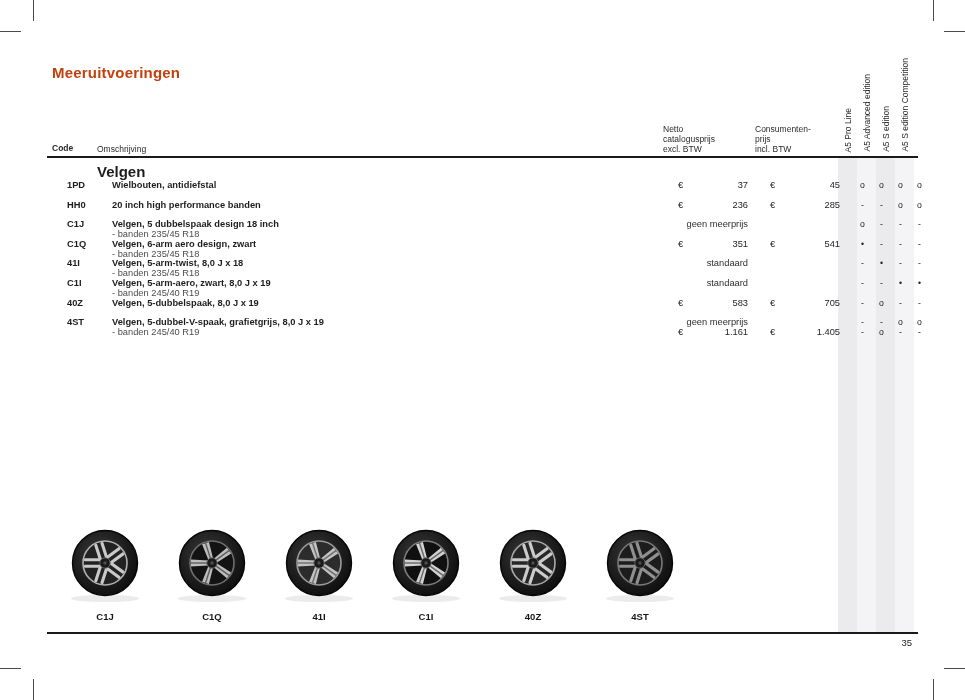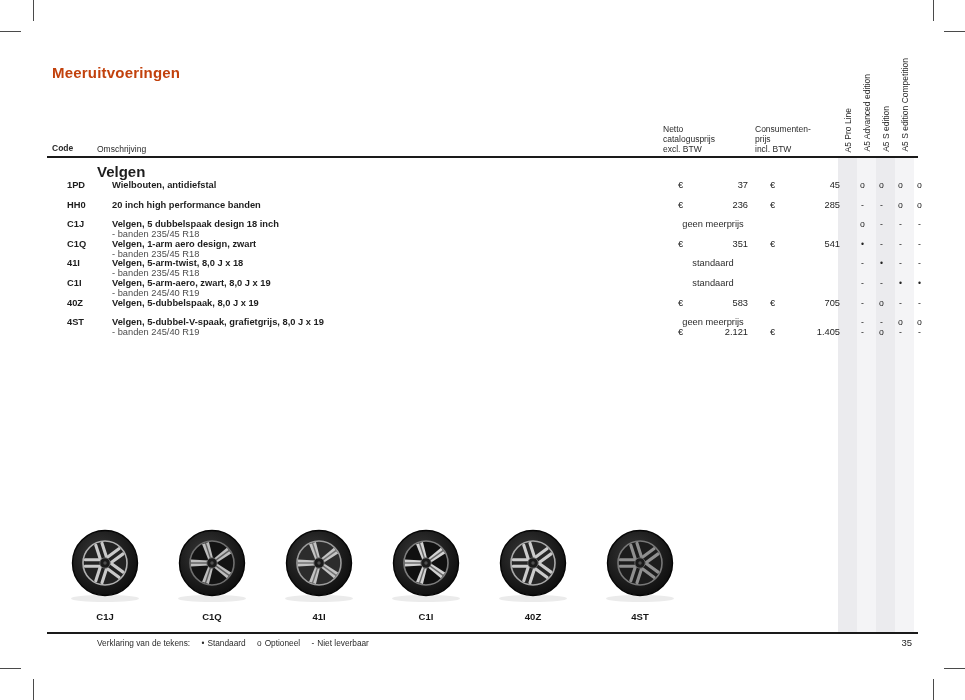--- a/index.html
+++ b/index.html
@@ -43,21 +43,21 @@
   .section-title { position:absolute; left:97px; top:163px; font-size:15px; font-weight:bold; }
   .rows { position:absolute; left:52px; top:181px;margin-left:15px; }
   .row { margin:0; }
   .row .ln, .row .pl, .row .ml, .row .dline { line-height:9.8px; font-size:9.3px; height:9.8px; }
   .c-code { font-weight:bold; font-size:9.3px; line-height:9.8px; }
   .dmain { font-weight:bold; }
   .dsub { color:#4c4c4c; }
   .pl { display:flex; justify-content:space-between; padding-left:8px; }
   .pl .eur { text-align:left; }
   .pl .val { text-align:center; }
-  .pl.note { justify-content:center; color:#2d2d2d; }
+  .pl.note { justify-content:flex-end; color:#2d2d2d; }
   .ml { display:flex; }
   .ml span { width:19px; text-align:center; font-size:8.7px; color:#222; }
 
   
   .wheels { position:absolute; left:0; top:528px; width:965px; height:95px; }
   .wheel-fig { position:absolute; width:96px; text-align:center; }
   .wheel-fig .wlabel { display:block; margin-top:3px; font-size:9.5px; font-weight:bold; color:#161616; }
 
   
   .legend { position:absolute; left:97px; top:638px; font-size:8.3px; color:#2b2b2b; }
@@ -197,21 +197,21 @@
           <span>-</span>
           <span>-</span>
           <span>-</span>
         </div>
       </div>
     </div>
 
     <div class="row tgrid">
       <div class="c-code">C1Q</div>
       <div class="c-desc">
-        <div class="dline dmain">Velgen, 1-arm aero design, zwart</div>
+        <div class="dline dmain">Velgen, 6-arm aero design, zwart</div>
         <div class="dline dsub">- banden 235/45 R18</div>
       </div>
       <div class="c-p1">
         <div class="pl">
             <span class="eur">€</span>
             <span class="val">351</span>
           </div>
       </div>
       <div class="c-p2">
         <div class="pl">
@@ -310,21 +310,21 @@
       <div class="c-desc">
         <div class="dline dmain">Velgen, 5-dubbel-V-spaak, grafietgrijs, 8,0 J x 19</div>
         <div class="dline dsub">- banden 245/40 R19</div>
       </div>
       <div class="c-p1">
         <div class="pl note">
             <span>geen meerprijs</span>
           </div>
         <div class="pl">
             <span class="eur">€</span>
-            <span class="val">2.121</span>
+            <span class="val">1.161</span>
           </div>
       </div>
       <div class="c-p2">
         <div class="pl"></div>
         <div class="pl">
             <span class="eur">€</span>
             <span class="val">1.405</span>
           </div>
       </div>
       <div class="c-mk">
@@ -577,22 +577,16 @@
             </g>
             <circle cx="48" cy="35" r="5.2" fill="#1a1a1a" stroke="#6a6a6a" stroke-width="0.9"></circle>
             <circle cx="48" cy="35" r="1.7" fill="#4d4d4d"></circle>
           </svg></div>
         <span class="wlabel">4ST</span>
       </div>
   </div>
 
   <div class="rule bottom"></div>
 
-  <div class="legend">
-    <span>Verklaring van de tekens:</span>
-    <span class="sym">•</span><span>Standaard</span>
-    <span class="sym">o</span><span>Optioneel</span>
-    <span class="sym">-</span><span>Niet leverbaar</span>
-  </div>
 
   <div class="page-number">35</div>
 
 </div>
 
 </body></html>

